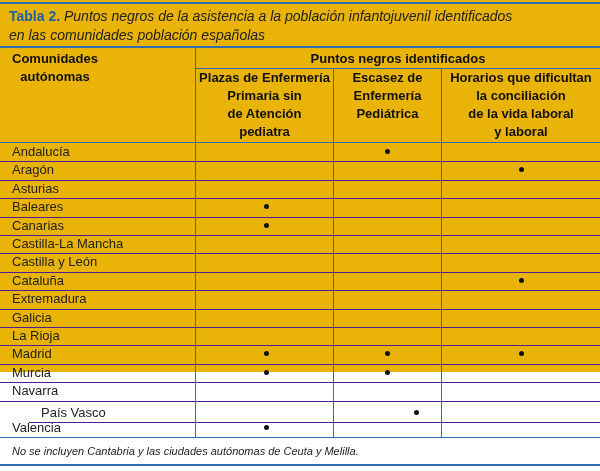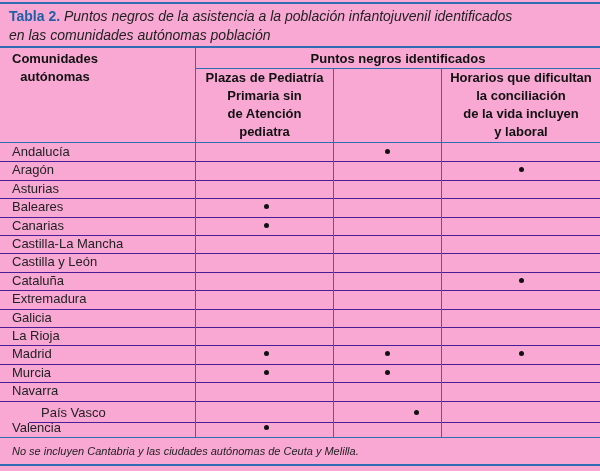--- a/index.html
+++ b/index.html
@@ -1,17 +1,17 @@
 <!DOCTYPE html>
 <html><head>
 <meta charset="utf-8">
 <style>
   html, body { margin:0; padding:0; }
   body { width:600px; height:471px; background:#fff; overflow:hidden; font-family:"Liberation Sans", sans-serif; }
-  .frame { position:absolute; left:0; top:0; width:600px; height:471px; background:#f9a8d4; }
+  .frame { position:absolute; left:0; top:0; width:600px; height:372px; background:#eab308; }
   .top-rule { position:absolute; left:0; top:2px; width:600px; height:2px; background:#2f6cb1; }
   .title { position:absolute; left:9px; top:7px; width:585px; font-size:14px; line-height:19px; color:#222; font-style:italic; }
   .title .lbl { color:#1f5fa6; font-style:normal; font-weight:bold; }
   .hdr-rule { position:absolute; left:0; top:46px; width:600px; height:2px; background:#2f6cb1; }
   .vline { position:absolute; width:1px; background:#2f6cb1; }
   .hline { position:absolute; height:1px; background:#2f6cb1; }
   .h-left { position:absolute; left:12px; top:50px; font-size:13px; font-weight:bold; line-height:18px; color:#111;text-align:center; }
   .h-group { position:absolute; left:196px; top:50px; width:404px; text-align:center; font-size:13px; font-weight:bold; line-height:17px; color:#111; }
   .h-col { position:absolute; top:69px; text-align:center; font-size:13px; font-weight:bold; line-height:18px; color:#111; }
   .row { position:absolute; left:0; width:600px; height:18.4px; border-bottom:1px solid #4c1d95; }
@@ -23,43 +23,48 @@
 </style>
 </head>
 <body>
 
 <div class="frame">
   <div class="top-rule"></div>
 
   <div class="title">
     <span class="lbl">Tabla 2.</span>
     <span>Puntos negros de la asistencia a la población infantojuvenil identificados</span><br>
-    <span>en las comunidades autónomas población</span>
+    <span>en las comunidades población españolas</span>
   </div>
 
   <div class="hdr-rule"></div>
 
   <div class="h-left">
     <div>Comunidades</div>
     <div>autónomas</div>
   </div>
 
   <div class="h-group">Puntos negros identificados</div>
   <div class="hline" style="left:196px; top:68px; width:404px;"></div>
 
   <div class="h-col" style="left:196px; width:137px;">
-    <div>Plazas de Pediatría</div>
+    <div>Plazas de Enfermería</div>
     <div>Primaria sin</div>
     <div>de Atención</div>
     <div>pediatra</div>
   </div>
+  <div class="h-col" style="left:334px; width:107px;">
+    <div>Escasez de</div>
+    <div>Enfermería</div>
+    <div>Pediátrica</div>
+  </div>
   <div class="h-col" style="left:442px; width:158px;">
     <div>Horarios que dificultan</div>
     <div>la conciliación</div>
-    <div>de la vida incluyen</div>
+    <div>de la vida laboral</div>
     <div>y laboral</div>
   </div>
 
   <div class="hline" style="left:0; top:142px; width:600px;"></div>
 
   <div id="rows">
       <div class="row" style="top: 143px;">
         <span class="name">Andalucía</span>
         <span class="dot" style="left: 385px;"></span>
       </div>

